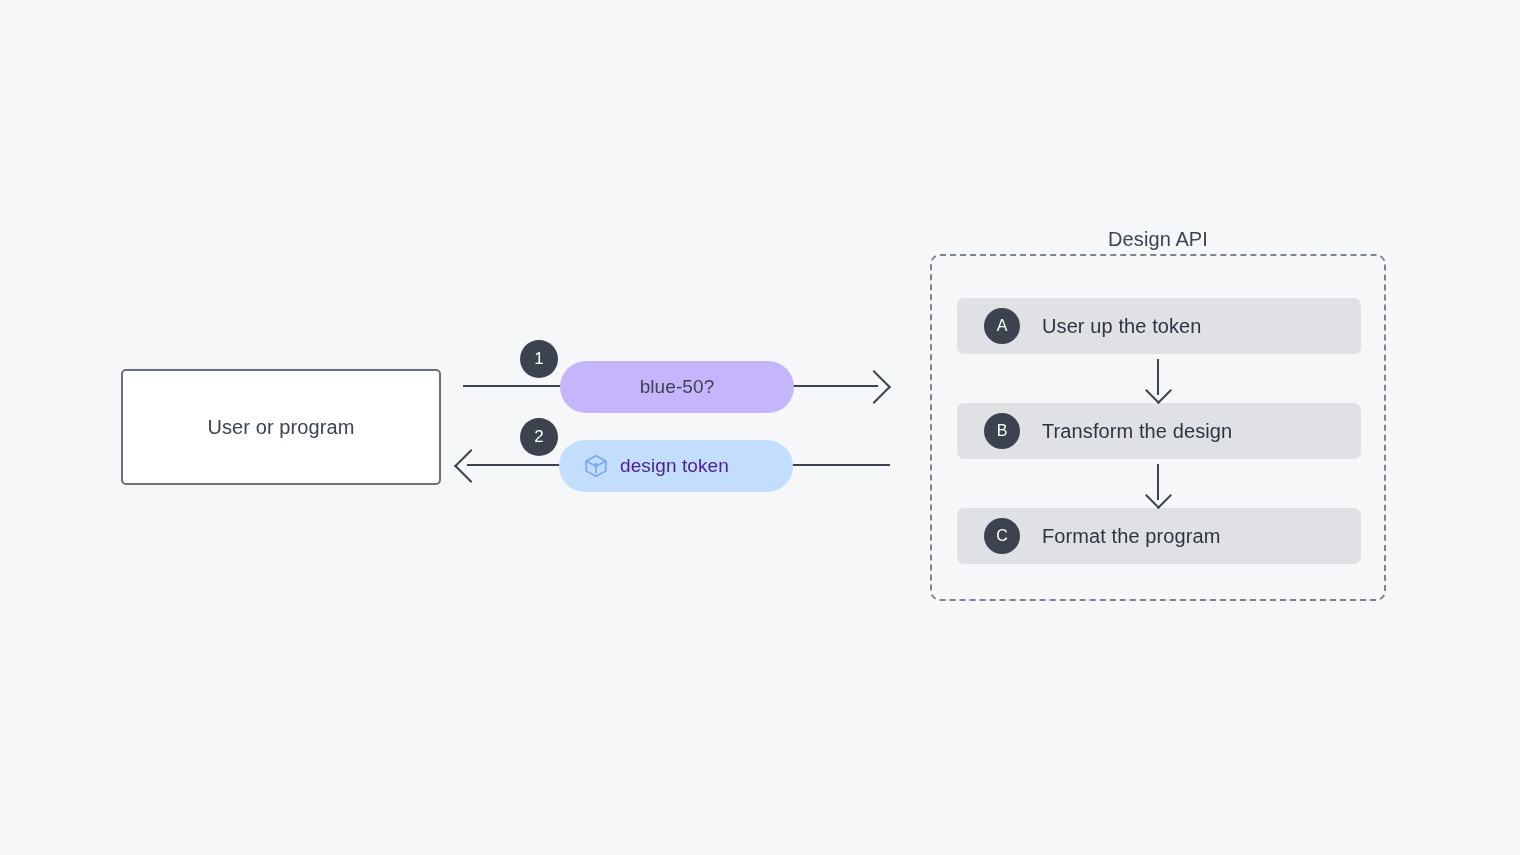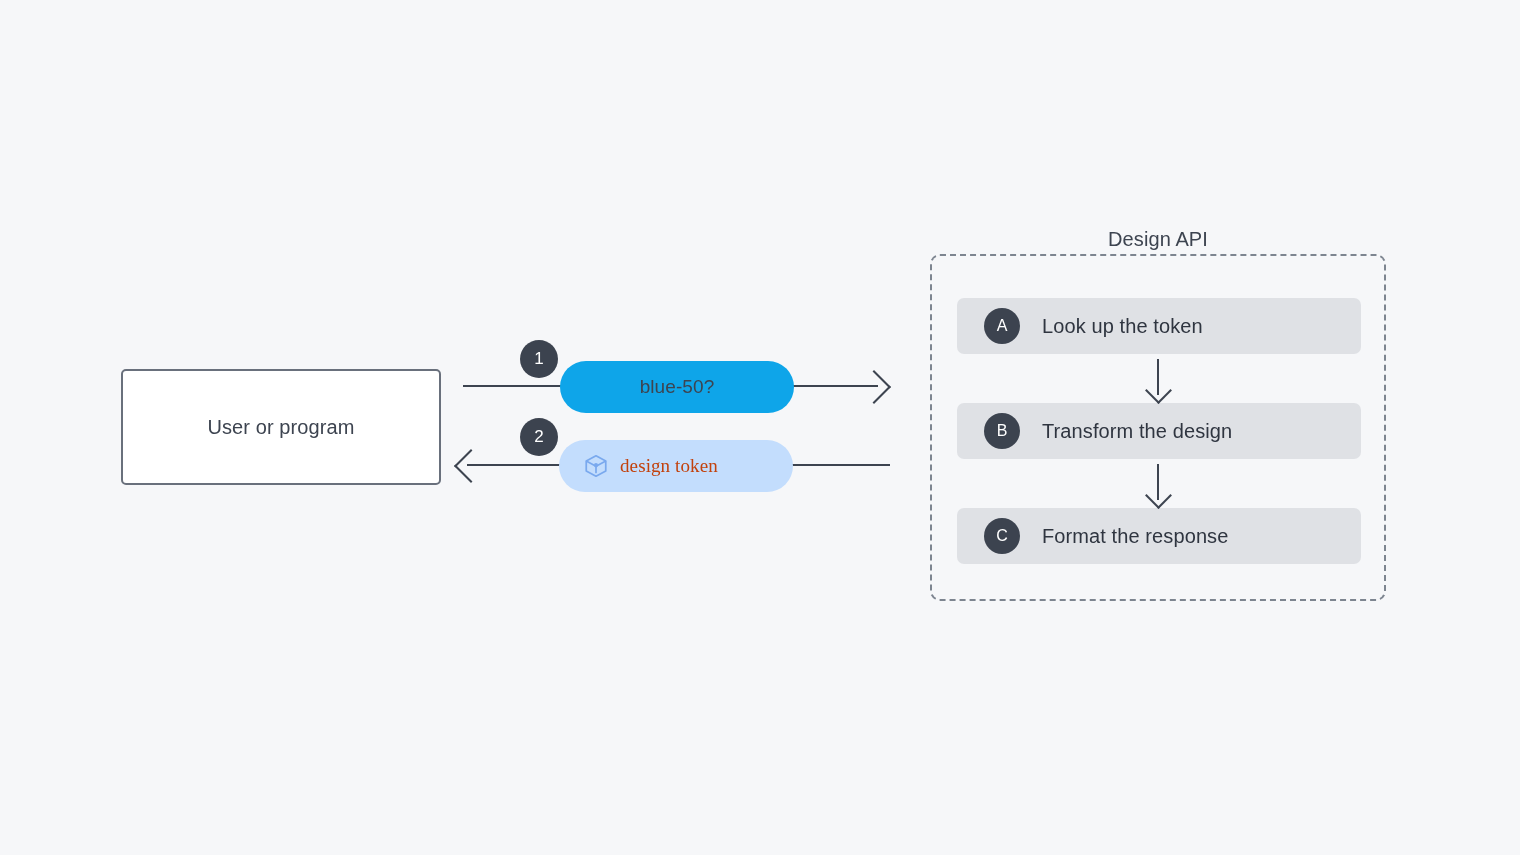--- a/index.html
+++ b/index.html
@@ -62,39 +62,38 @@
     height: 52px;
     border-radius: 26px;
     display: flex;
     align-items: center;
     box-sizing: border-box;
   }
   .pill-request {
     left: 560px;
     top: 361px;
     width: 234px;
-    background: #0ea5e9;
+    background: #c4b5fd;
     justify-content: center;
   }
   .pill-response {
     left: 559px;
     top: 440px;
     width: 234px;
     background: #c3ddfd;
     justify-content: flex-start;
     padding-left: 24px;
   }
   .pill-text {
     font-size: 19px;
     color: #3d4450;
     letter-spacing: 0.1px;
   }
   .pill-text.blue {
-    color: #c2410c;
-    font-family: Liberation Serif, serif;
+    color: #4c1d95;
   }
   .token-icon {
     width: 26px;
     height: 26px;
     margin-right: 11px;
     flex: 0 0 auto;
     display: block;
   }
 
   
@@ -233,21 +232,21 @@
   </div>
 
   <div class="api-title">Design API</div>
 
   <div class="api-panel">
 
     <div class="step-row">
       <span class="step-badge">
         <span>A</span>
       </span>
-      <span class="step-label">Look up the token</span>
+      <span class="step-label">User up the token</span>
     </div>
 
     <div class="step-connector">
       <span class="down-arrow">
         <span class="shaft"></span>
           <span class="head"></span>
       </span>
     </div>
 
     <div class="step-row">
@@ -261,18 +260,18 @@
       <span class="down-arrow">
         <span class="shaft"></span>
           <span class="head"></span>
       </span>
     </div>
 
     <div class="step-row">
       <span class="step-badge">
         <span>C</span>
       </span>
-      <span class="step-label">Format the response</span>
+      <span class="step-label">Format the program</span>
     </div>
 
   </div>
 
 </div>
 
 </body></html>

